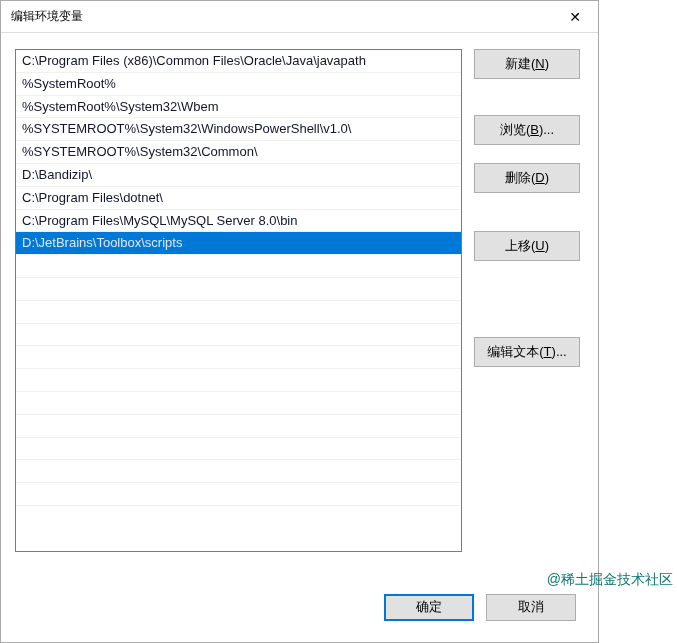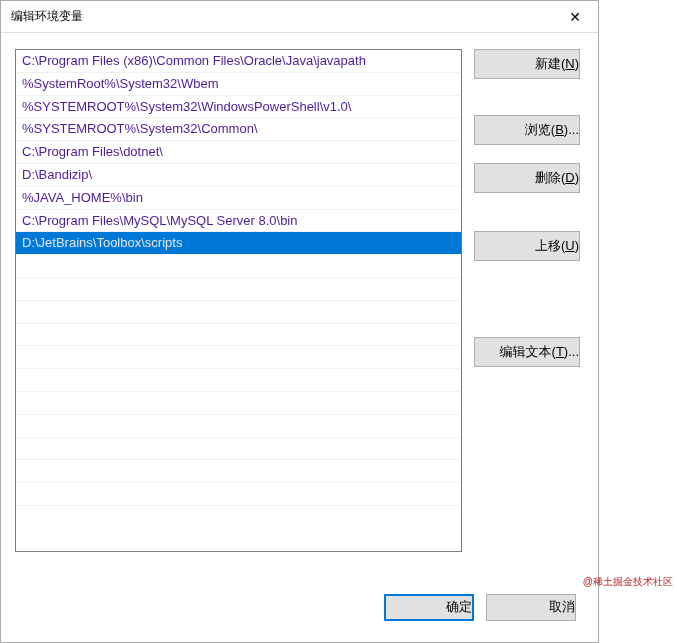--- a/index.html
+++ b/index.html
@@ -56,21 +56,21 @@
       height: 503px;
       overflow: hidden;
       display: flex;
       flex-direction: column;
     }
     .list-item {
       height: 22.8px;
       line-height: 22.8px;
       padding: 0 6px;
       font-size: 13px;
-      color: #4c1d95;
+      color: #0f172a;
       border-bottom: 1px solid #f0f0f0;
       white-space: nowrap;
       overflow: hidden;
       text-overflow: ellipsis;
       cursor: default;
     }
     .list-item.selected {
       background: #0078d7;
       color: #e5e5e5;
     }
@@ -86,21 +86,21 @@
     }
     .btn {
       width: 106px;
       height: 30px;
       border: 1px solid #adadad;
       background: #e1e1e1;
       font-size: 13px;
       cursor: pointer;
       display: flex;
       align-items: center;
-      justify-content: flex-end;
+      justify-content: center;
       font-family: inherit;
     }
     .spacer-sm { height: 18px; }
     .spacer-md { height: 38px; }
     .spacer-lg { height: 58px; }
     .footer {
       height: 58px;
       display: flex;
       align-items: center;
       justify-content: flex-end;
@@ -112,46 +112,46 @@
       height: 27px;
     }
     .btn.default {
       border: 2px solid #0078d7;
       background: #e1e1e1;
     }
     .watermark {
       position: absolute;
       right: 4px;
       bottom: 54px;
-      font-size: 10px;
-      color: #b91c1c;
+      font-size: 14px;
+      color: #0f766e;
       pointer-events: none;
     }
     .underline-key { text-decoration: underline; }
   </style>
 </head>
 <body>
 
 <div class="window">
   <div class="titlebar">
     <div class="title">编辑环境变量</div>
     <div class="close-btn">
       <span>✕</span>
     </div>
   </div>
 
   <div class="content">
     <div class="listbox" id="listbox">
         <div class="list-item">C:\Program Files (x86)\Common Files\Oracle\Java\javapath</div>
+        <div class="list-item">%SystemRoot%</div>
         <div class="list-item">%SystemRoot%\System32\Wbem</div>
         <div class="list-item">%SYSTEMROOT%\System32\WindowsPowerShell\v1.0\</div>
         <div class="list-item">%SYSTEMROOT%\System32\Common\</div>
+        <div class="list-item">D:\Bandizip\</div>
         <div class="list-item">C:\Program Files\dotnet\</div>
-        <div class="list-item">D:\Bandizip\</div>
-        <div class="list-item">%JAVA_HOME%\bin</div>
         <div class="list-item">C:\Program Files\MySQL\MySQL Server 8.0\bin</div>
         <div class="list-item selected">D:\JetBrains\Toolbox\scripts</div>
         <div class="list-item empty"></div>
         <div class="list-item empty"></div>
         <div class="list-item empty"></div>
         <div class="list-item empty"></div>
         <div class="list-item empty"></div>
         <div class="list-item empty"></div>
         <div class="list-item empty"></div>
         <div class="list-item empty"></div>

